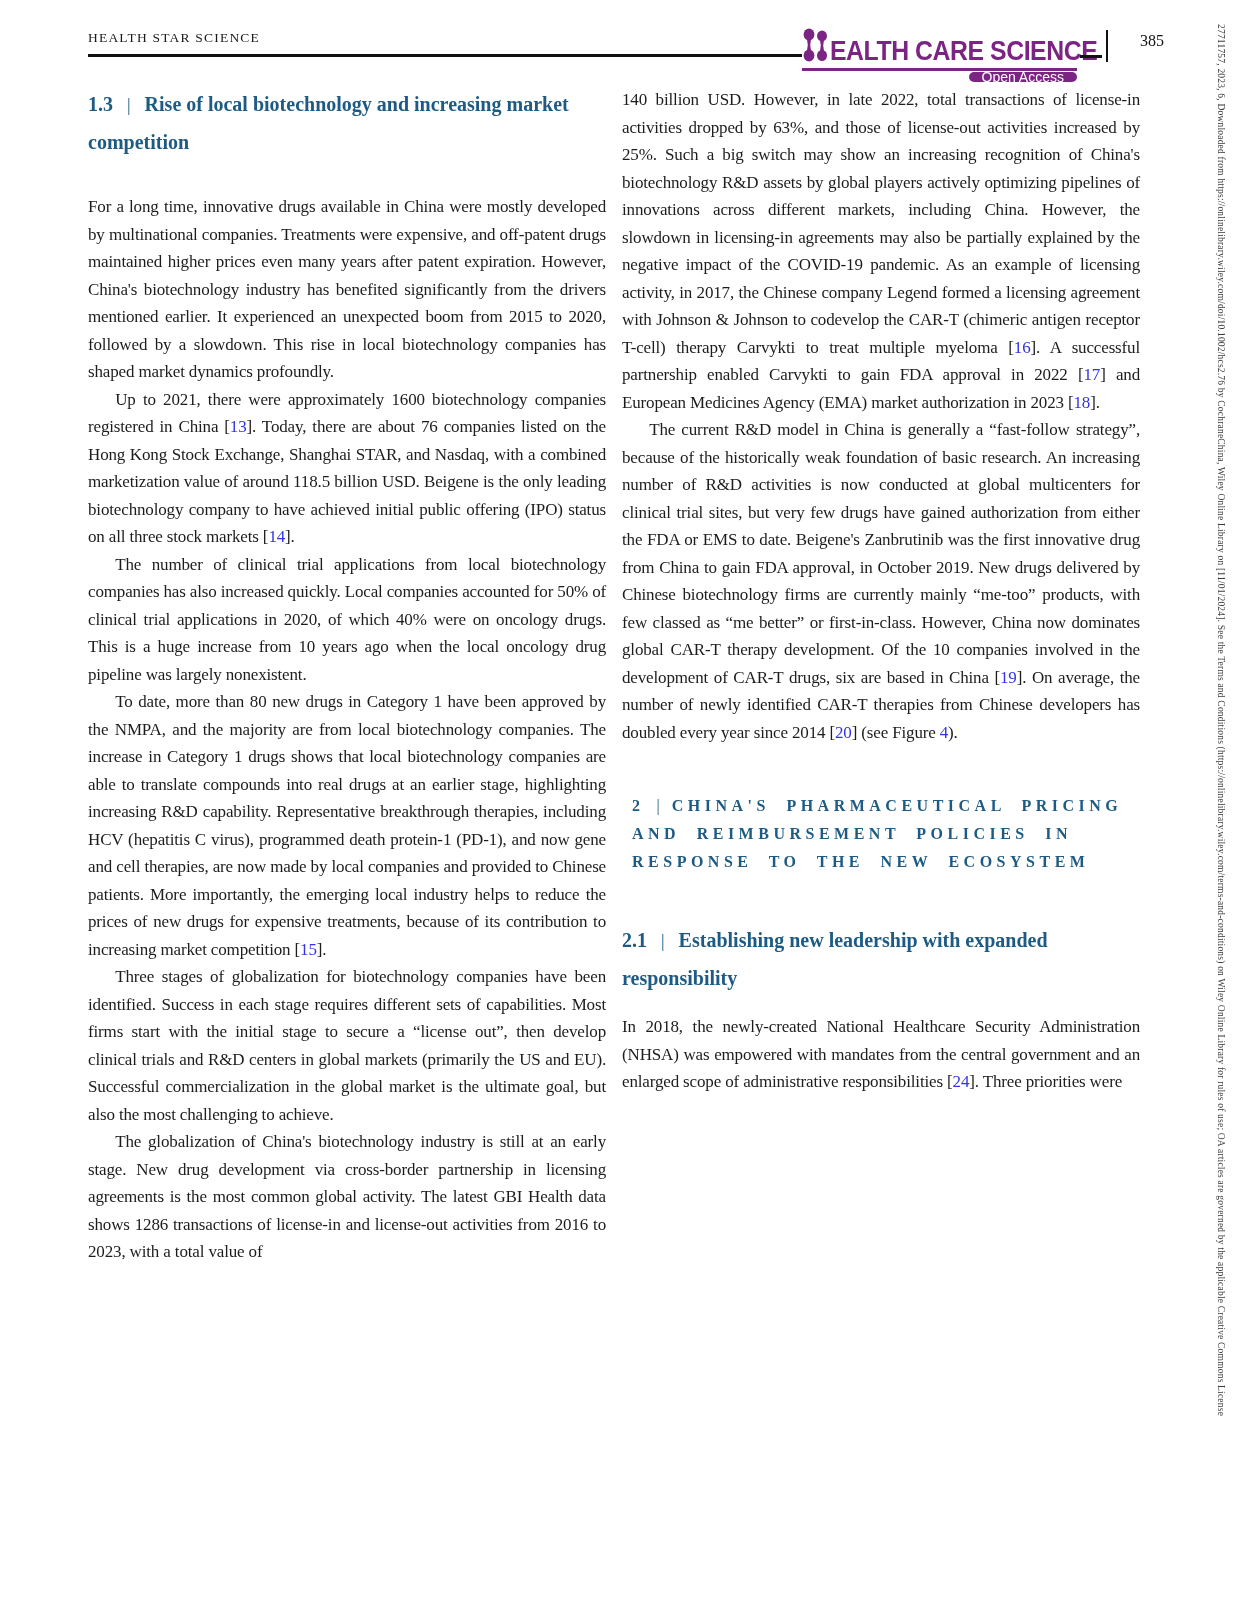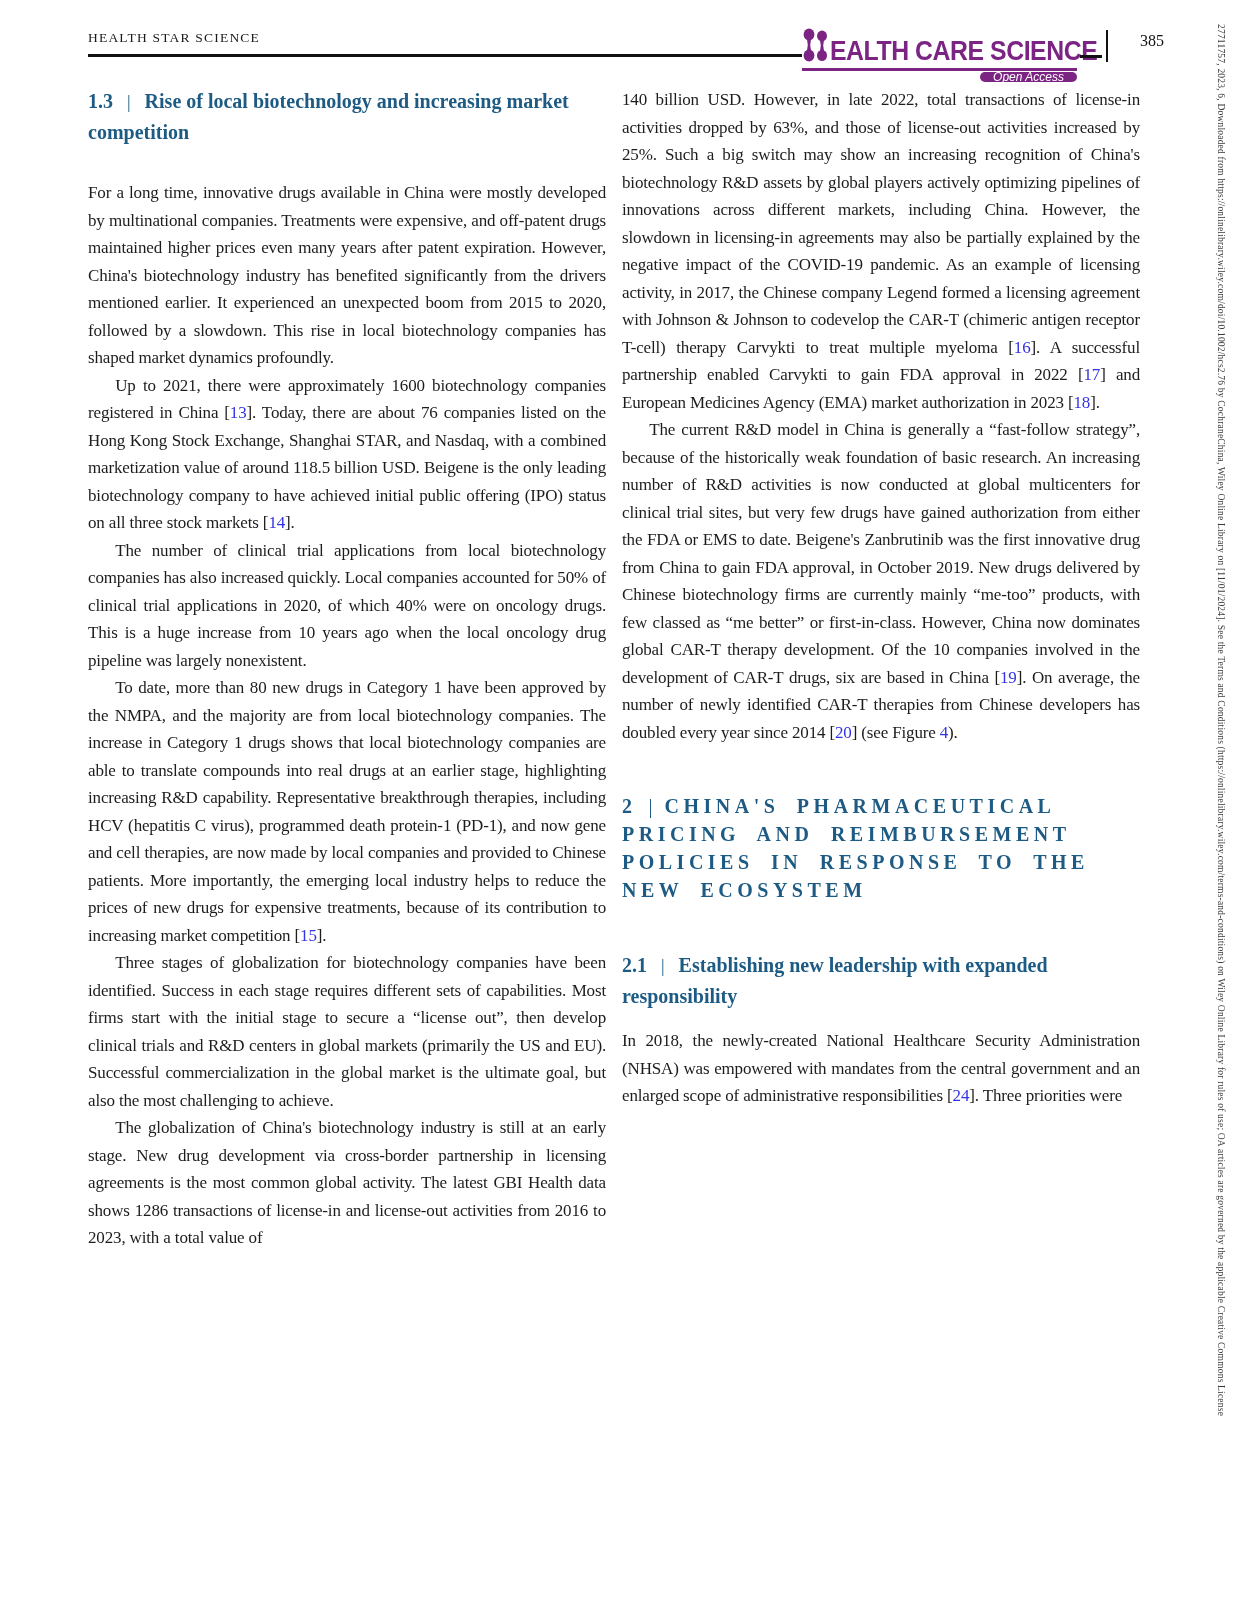--- a/index.html
+++ b/index.html
@@ -27,22 +27,22 @@
     font-family:"Liberation Sans", sans-serif;
     font-weight:bold;font-size:27px;line-height:30px;
     color:#7c2483;letter-spacing:-0.5px;
     transform:scaleX(0.92);transform-origin:left bottom;
     white-space:nowrap;
   }
   .logo-underline{margin-top:2px;height:3px;background:#7c2483;width:275px;}
   .logo-badge-row{display:flex;justify-content:flex-end;width:275px;margin-top:1px;}
   .logo-badge{
     font-family:"Liberation Sans", sans-serif;
-    font-size:12px;line-height:10px;color:#fff;background:#7c2483;
-    border-radius:5px;padding:0 13px;font-style:italic;
+    font-size:14px;line-height:10px;color:#fff;background:#7c2483;
+    border-radius:5px;padding:0 13px;
   }
   .logo-dash{position:absolute;left:1080px;top:55px;width:22px;height:3px;background:#111;}
   .vert-divider{position:absolute;left:1106px;top:30px;width:2px;height:32px;background:#111;}
   .page-number{
     position:absolute;left:1124px;top:32px;width:56px;text-align:center;
     font-size:16px;font-weight:normal;color:#111;
   }
   
   .side-text{
     position:absolute;top:24px;right:14px;height:1586px;
@@ -56,26 +56,26 @@
   .col-right{left:622px;}
   .para{
     font-size:17px;line-height:27.5px;margin:0;
     letter-spacing:-0.15px;
   }
   .para.indent{text-indent:1.6em;}
   .ref{color:#3333e6;}
   .heading{color:#1d5b84;font-weight:bold;text-align:left;}
   .heading .h-num{font-weight:bold;}
   .heading .h-sep{font-weight:normal;}
-  .h2{font-size:20px;line-height:30px;max-width:482px;margin:0 0 32px 0;}
+  .h2{font-size:20px;line-height:37px;max-width:482px;margin:0 0 32px 0;}
   .h2 .h-sep{margin:0 14px;font-size:18px;}
   .h1{
-    font-size:20px;line-height:28px;max-width:500px;
+    font-size:16px;line-height:28px;max-width:500px;
     letter-spacing:4.5px;word-spacing:8px;
-    margin:46px 0 36px 0;
+    margin:46px 0 36px 10px;
   }
   .h1 .h-sep{margin:0 12px;letter-spacing:0;}
   .h2.sub{margin-top:46px;margin-bottom:16px;}
   
   .logo-icon{display:inline-block;margin-right:2px;}
 </style>
 </head>
 <body>
 
 <div class="page">

